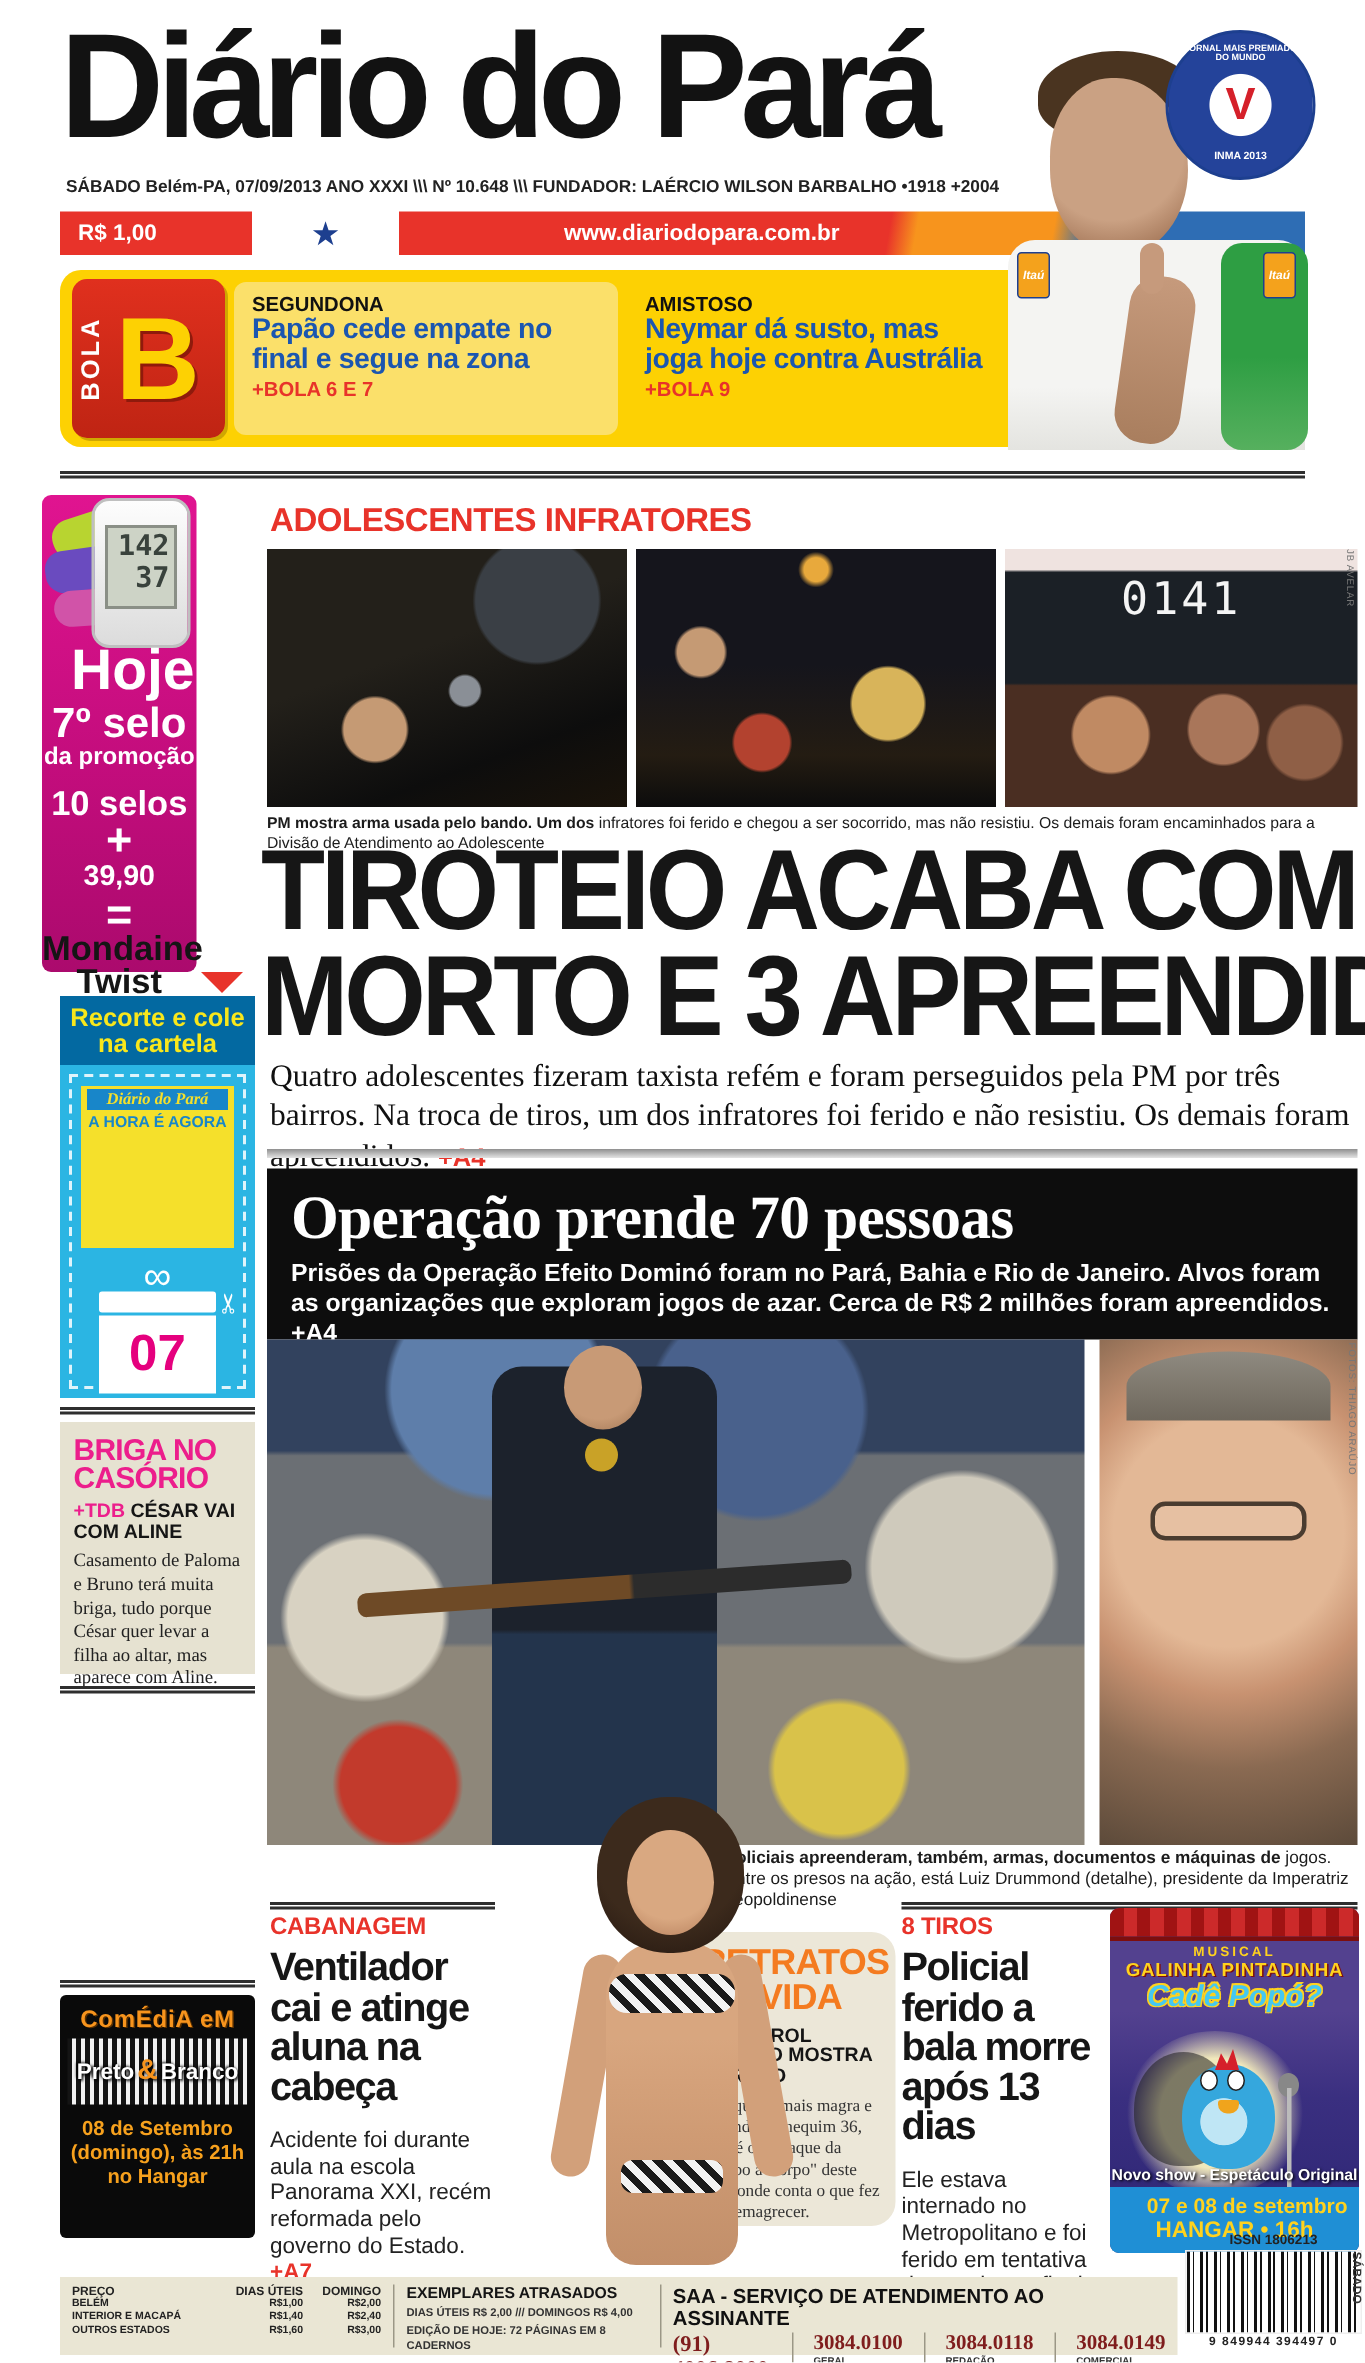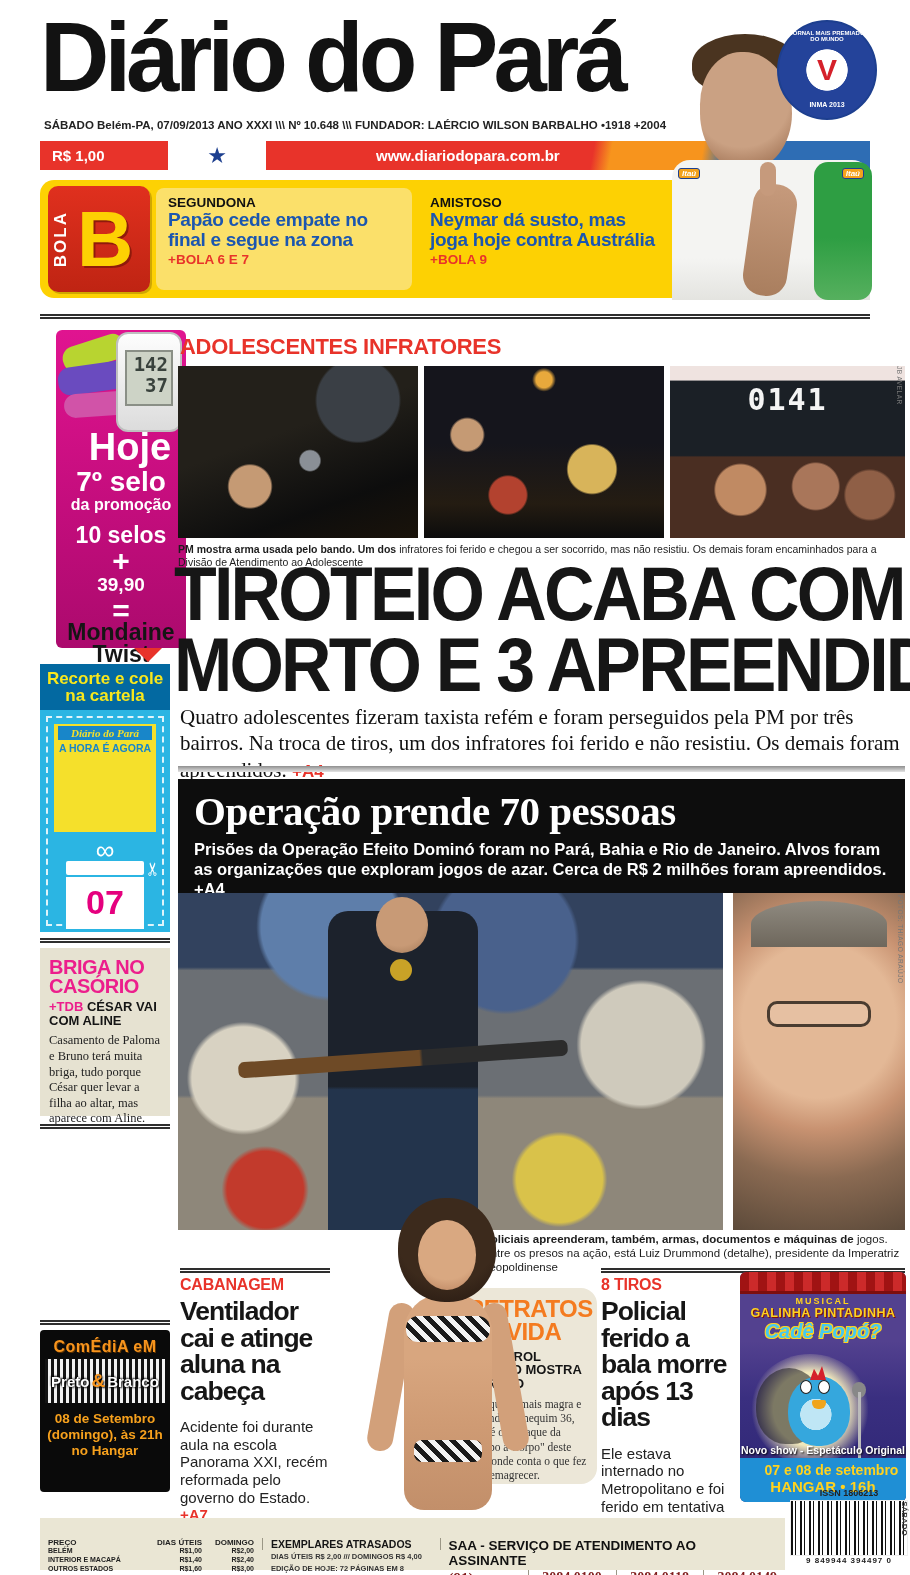--- a/index.html
+++ b/index.html
@@ -33,21 +33,21 @@
   .ney-hair { position:absolute; left:20px; top:22px; width:106px; height:60px; border-radius:50% 50% 40% 40%;
               background:linear-gradient(180deg,#4a3категория0 0,#4a3420 0 60%, #6b4a2d 100%); background:#4a3420; }
   .ney-shirt { position:absolute; left:0px; top:148px; width:198px; height:140px;
                background:linear-gradient(180deg,#f4f4f2 0 70%, #e4e4e0 100%); border-radius:18px 18px 0 0; }
   .ney-sleeve { position:absolute; right:-2px; top:150px; width:58px; height:138px; border-radius:14px;
                 background:linear-gradient(180deg,#2e9e43 0 55%, #56b05e 100%); }
   .ney-arm { position:absolute; left:76px; top:172px; width:44px; height:112px; border-radius:20px;
              background:linear-gradient(180deg,#c69a7c,#a97e5e); transform:rotate(8deg); }
   .ney-thumb { position:absolute; left:88px; top:150px; width:16px; height:34px; border-radius:8px; background:#c69a7c; }
   .ney-patch { position:absolute; font-size:8px; font-style:italic; font-weight:700; color:#fff;
-               background:#f4a21c; border:1px solid #1d3f8f; border-radius:3px; padding:0 3px; }
+               background:#f4a21c; border:1px solid #1d3f8f; border-radius:3px; padding:10px 3px; }
 
   
   .bolab { left:40px; top:180px; width:830px; height:118px; background:#fdd103; border-radius:14px; }
   .bola-brand { position:absolute; left:8px; top:6px; width:102px; height:106px; border-radius:10px;
                 background:linear-gradient(180deg,#e0301e,#bf2413); box-shadow:2px 2px 0 rgba(120,90,0,.35);
                 display:flex; align-items:center; }
   .bola-vert { color:#fff; font-weight:900; font-size:17px; letter-spacing:2px;
                writing-mode:vertical-rl; transform:rotate(180deg); margin-left:3px; }
   .bola-letter { color:#fdd103; font-weight:900; font-size:78px; line-height:1; margin-left:6px; text-shadow:2px 2px 0 #8f1a0c; }
   .bola-panel { position:absolute; top:8px; height:102px; background:#fbe06a; border-radius:8px; padding:7px 12px; }
@@ -55,21 +55,21 @@
   .bola-p2 { left:378px; width:252px; background:transparent; }
   .bola-kicker { font-size:13.5px; font-weight:900; color:#111; }
   .bola-head { font-size:19px; font-weight:900; color:#1b56b0; line-height:1.05; letter-spacing:-.3px; }
   .bola-ref { font-size:13.5px; font-weight:900; color:#e8332a; margin-top:2px; }
 
   
   .rule2 { height:5px; border-top:2px solid #2e2e2e; border-bottom:2px solid #2e2e2e; }
   .rule-gray { height:6px; background:linear-gradient(#8f8f8f,#e3e3e3); }
 
   
-  .watchbox { left:56px; top:330px; width:130px; height:318px; border-radius:6px;
+  .watchbox { left:28px; top:330px; width:103px; height:318px; border-radius:6px;
               background:linear-gradient(180deg,#e01490 0,#c40d7d 55%,#ab0a6d 100%); }
   .band-g { position:absolute; left:6px; top:10px; width:64px; height:26px; border-radius:12px; background:#b8d430; transform:rotate(-18deg); }
   .band-p { position:absolute; left:2px; top:34px; width:72px; height:28px; border-radius:12px; background:#6a4bbf; transform:rotate(-8deg); }
   .band-m { position:absolute; left:8px; top:62px; width:78px; height:24px; border-radius:12px; background:#d153a8; transform:rotate(-4deg); }
   .watch { position:absolute; right:4px; top:2px; width:66px; height:100px; border-radius:12px;
            background:linear-gradient(180deg,#fdfdfd,#dcdcdc); border:2px solid #bfbfbf; }
   .lcd { position:absolute; left:7px; top:16px; width:48px; height:56px; background:#cdd3c6; border:2px solid #8a8f86;
          font-family:"DejaVu Sans Mono", monospace; font-weight:700; color:#39423c; font-size:19px; line-height:1.1;
          text-align:right; padding:2px 3px; }
   .wt { width:100%; text-align:center; color:#fff; font-weight:900; position:absolute; left:0; }
@@ -145,21 +145,21 @@
          background:radial-gradient(circle at 50% 8%, #e8a93c 0 4%, transparent 6%),
                     radial-gradient(circle at 18% 40%, #c59a74 0 7%, transparent 8%),
                     radial-gradient(circle at 70% 60%, #d8b45a 0 12%, transparent 13%),
                     radial-gradient(circle at 35% 75%, #b3422f 0 9%, transparent 10%),
                     linear-gradient(180deg,#15151c 0 45%, #241c12 80%, #0c0c0c 100%); }
   .ph3 { left:670px; top:366px; width:235px; height:172px;
          background:radial-gradient(circle at 30% 72%, #c08a63 0 12%, transparent 13%),
                     radial-gradient(circle at 62% 70%, #a9765a 0 12%, transparent 13%),
                     radial-gradient(circle at 85% 75%, #8f5f46 0 10%, transparent 11%),
                     linear-gradient(180deg,#efe3e0 0 8%, #1b2026 9% 52%, #4a2e22 53% 100%); }
-  .ph3-num { position:absolute; left:50%; top:16px; transform:translateX(-50%); color:#f4f4f4; font-weight:700;
+  .ph3-num { position:absolute; left:50%; top:16px; transform:translateX(-50%); color:#f4f4f4; font-weight:400;
              font-size:30px; letter-spacing:2px; font-family:"DejaVu Sans Mono", monospace;text-align:right; }
   .vcredit { color:#777; font-size:6.5px; writing-mode:vertical-rl; letter-spacing:.5px; }
   .lead-caption { left:178px; top:543px; width:727px; font-size:10.5px; color:#1c1c1c; line-height:1.2; }
   .lead-caption b { font-weight:900; }
   .headline { left:174px; top:558px; width:740px; color:#161616; font-weight:900; line-height:.94; }
   .headline span { display:block; font-size:76px; letter-spacing:-3px; transform:scaleX(.92); transform-origin:left; white-space:nowrap; }
   .deck { left:180px; top:704px; width:727px; font-family:"Liberation Serif", serif; font-size:21px; color:#111; line-height:1.25; }
   .deck .ref { font-family:"Liberation Sans", sans-serif; font-weight:900; color:#e8332a; font-size:17px; }
 
   .grayrule { left:178px; top:766px; width:727px; }
@@ -244,21 +244,21 @@
   .gal-beak { position:absolute; left:72px; top:128px; width:14px; height:9px; background:#f0a41c; border-radius:2px 2px 6px 6px; }
   .gal-mic { position:absolute; left:118px; top:120px; width:3px; height:66px; background:#bbb; }
   .gal-michead { position:absolute; left:112px; top:110px; width:14px; height:16px; border-radius:50%; background:#888; }
   .gal-show { position:absolute; left:0; bottom:46px; width:100%; text-align:center; color:#fff; font-weight:900;
               font-size:10.5px; text-shadow:1px 1px 2px #000; }
   .gal-band { position:absolute; left:0; bottom:0; width:100%; height:44px; background:#1f8fd5; text-align:center; padding-top:4px; }
   .gal-date { color:#ffd21e; font-weight:900; font-size:14px;padding-left:17px; }
   .gal-venue { color:#ffd21e; font-weight:900; font-size:15px; }
 
   
-  .footer { left:40px; top:1518px; width:745px; height:52px; background:#eae6d4; display:flex; align-items:stretch; padding:20px 8px; }
+  .footer { left:40px; top:1518px; width:745px; height:52px; background:#eae6d4; display:flex; align-items:stretch; padding:5px 8px; }
   .f-prices { width:212px; font-size:7px; color:#222; }
   .f-ph { display:flex; font-weight:900; font-size:8px; }
   .f-ph .c1 { width:96px; } .f-ph .c2 { width:58px; text-align:right; } .f-ph .c3 { width:52px; text-align:right; }
   .f-row { display:flex; font-weight:700; line-height:1.25; }
   .f-row .c1 { width:96px; } .f-row .c2 { width:58px; text-align:right; } .f-row .c3 { width:52px; text-align:right; }
   .f-div { width:1px; background:#9b9786; margin:0 8px; }
   .f-atras { width:168px; }
   .f-atras .t { font-weight:900; font-size:10.5px; color:#151515; }
   .f-atras .l { font-weight:700; font-size:7.5px; color:#333; margin-top:2px; line-height:1.3; }
   .f-saa { flex:1; }

